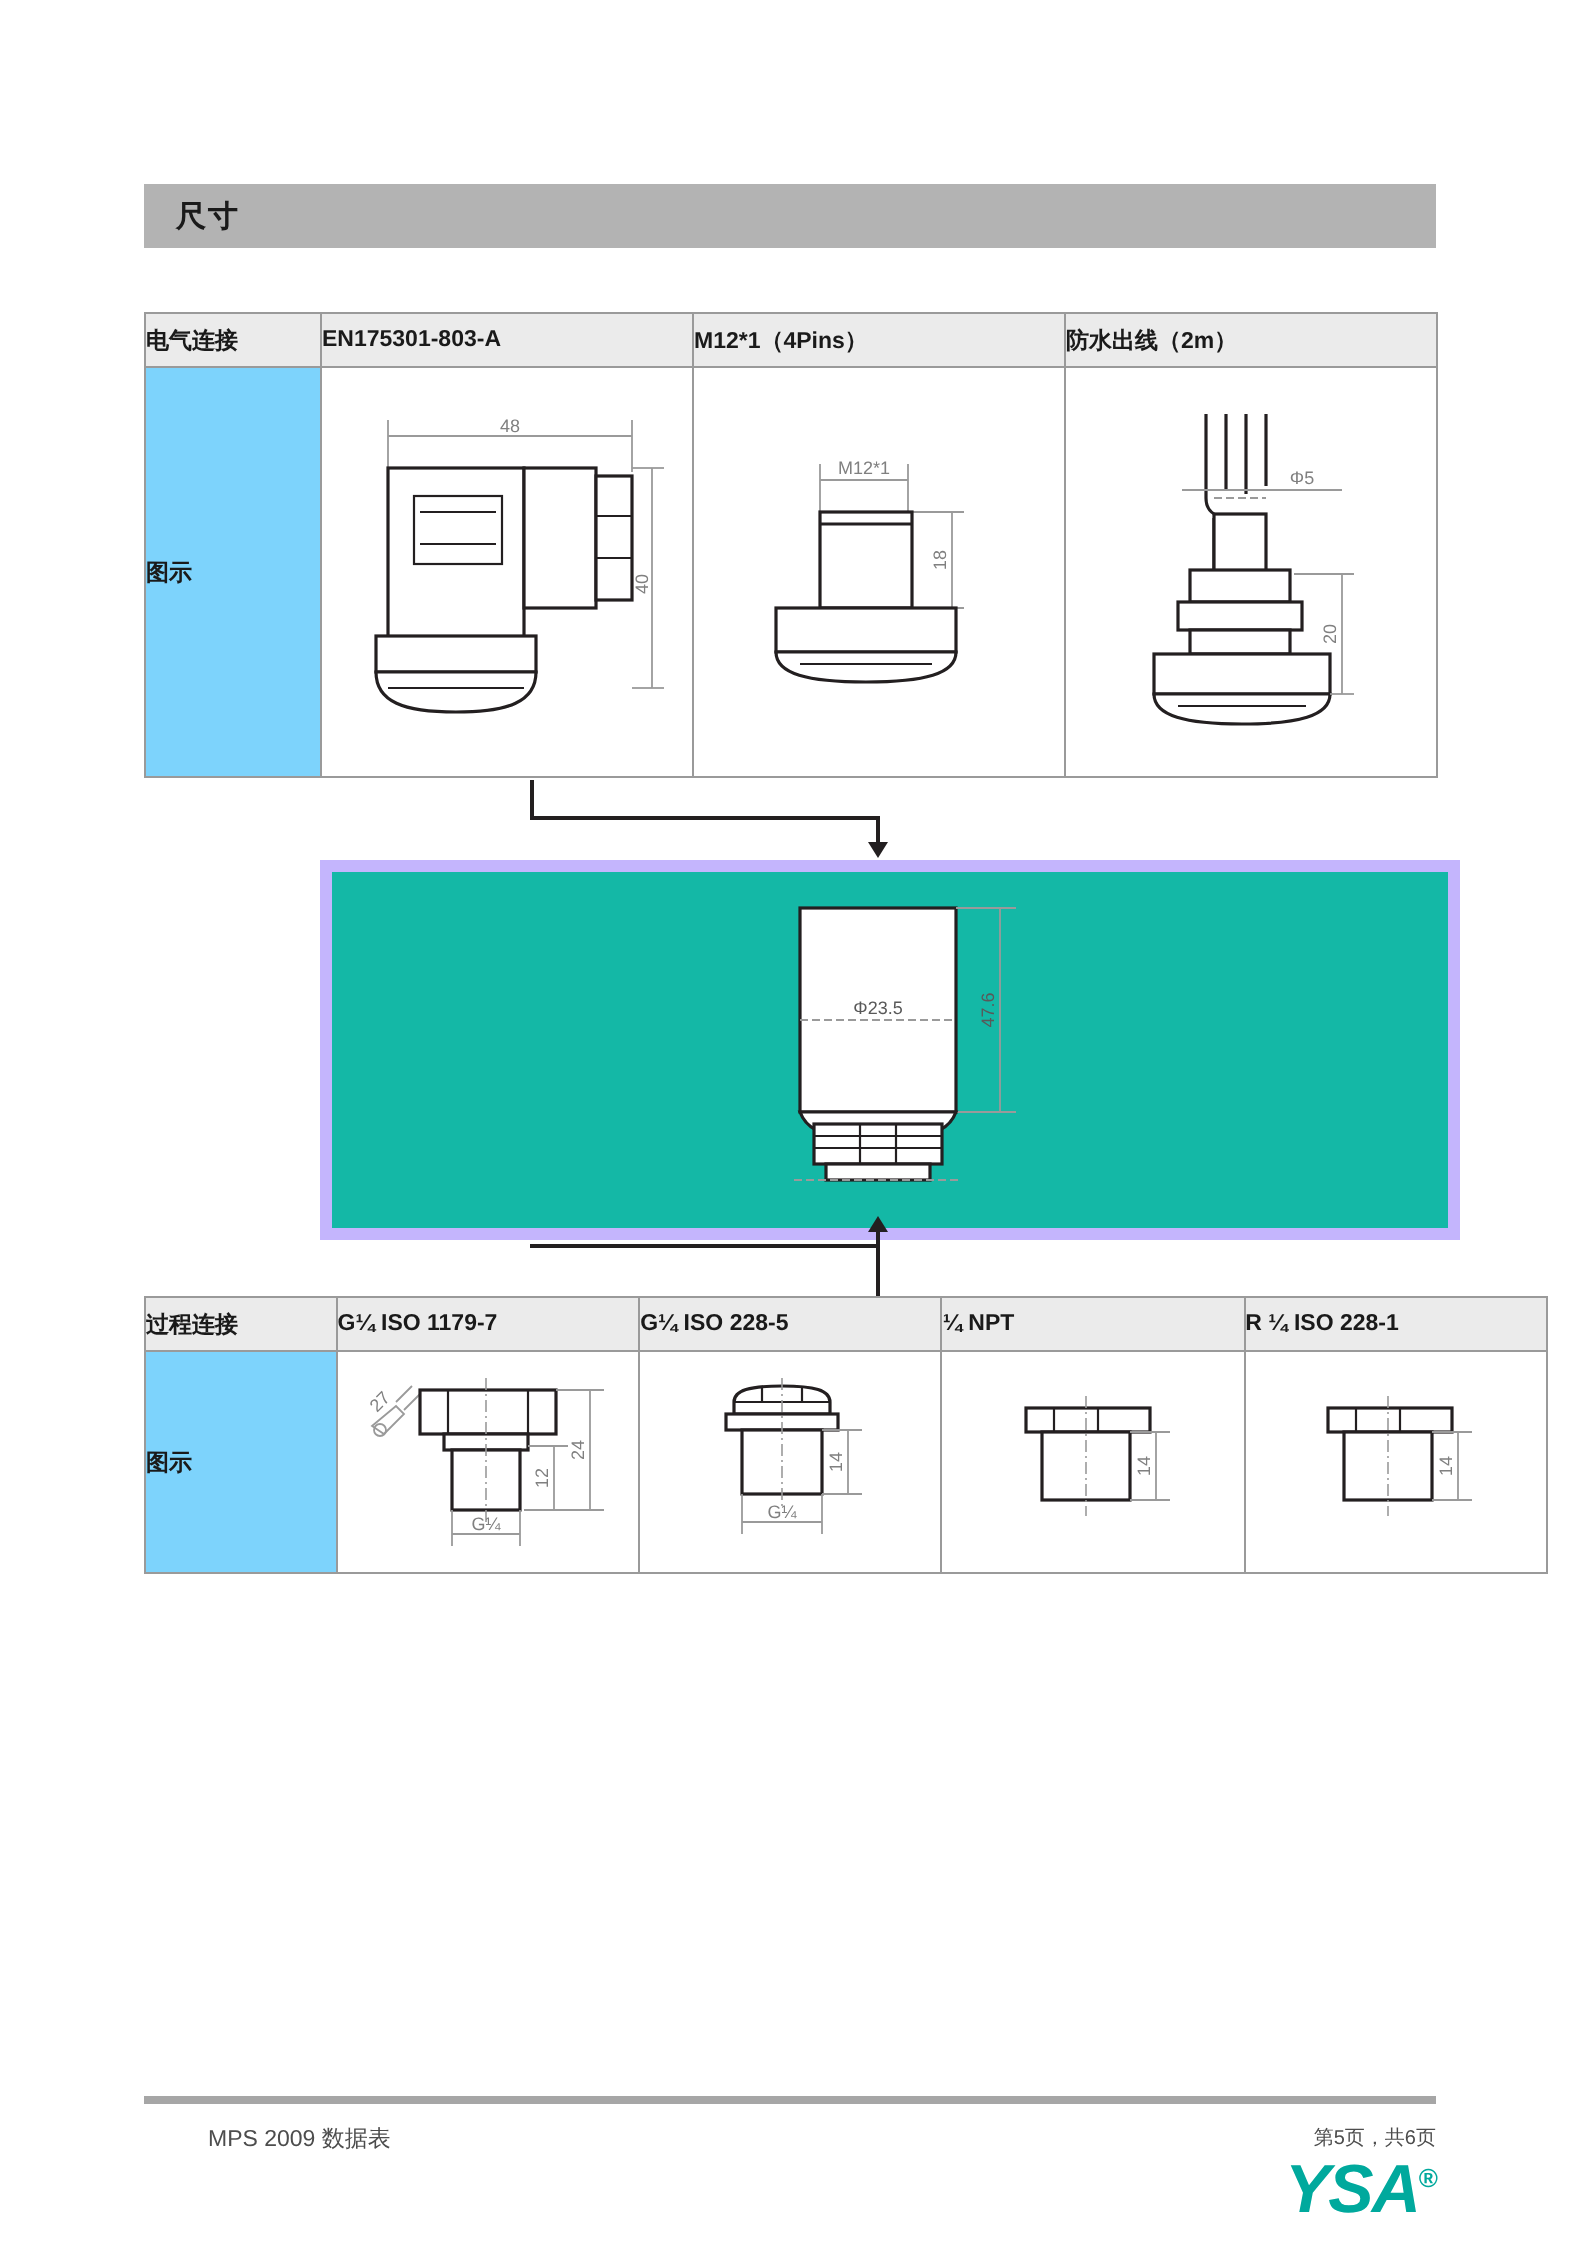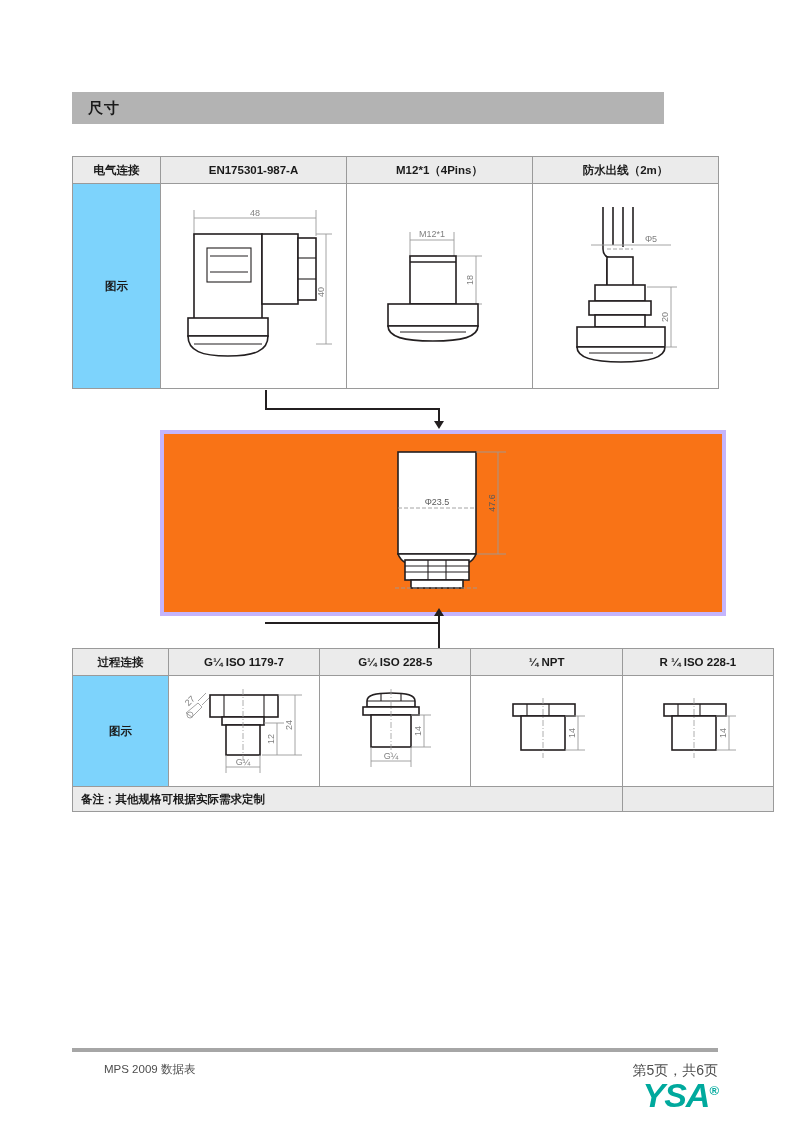--- a/index.html
+++ b/index.html
@@ -14,21 +14,21 @@
     font-family: "Liberation Sans", "DejaVu Sans", sans-serif;
     color: #231f20;
     overflow: hidden;
   }
 
   
   .section-bar {
     position: absolute;
     left: 72px;
     top: 92px;
-    width: 592px;
+    width: 646px;
     height: 32px;
     background: #b3b3b3;
     display: flex;
     align-items: center;
     text-align: center;
   }
   .section-bar .title {
     font-size: 15px;
     font-weight: bold;
     color: #1a1a1a;
@@ -39,21 +39,20 @@
   
   .dim-table {
     position: absolute;
     border-collapse: collapse;
     table-layout: fixed;
   }
   .dim-table td {
     border: 1px solid #9a9a9a;
     font-size: 11.5px;
     color: #1a1a1a;
-    text-align: center;
     vertical-align: middle;
     padding: 0;
   }
   .hdr {
     background: #ebebeb;
     font-weight: bold;
     height: 26px;
   }
   .lbl-cell {
     background: #7dd3fc;
@@ -72,22 +71,22 @@
   }
   #electrical-table .draw-cell { height: 204px; margin-left: 44px; }
 
   
   #sensor-box {
     position: absolute;
     left: 160px;
     top: 430px;
     width: 558px;
     height: 178px;
-    border: 4px solid #c4b5fd;
-    background: #f97316;
+    border: 6px solid #c4b5fd;
+    background: #14b8a6;
   }
 
   
   .arrow-line {
     position: absolute;
     background: #231f20;
   }
   .arrow-head {
     position: absolute;
     width: 0;
@@ -131,21 +130,21 @@
     left: 72px;
     top: 1062px;
     font-size: 11.5px;
     color: #4d4d4d;
     margin-left: 32px;
   }
   #footer-right {
     position: absolute;
     right: 76px;
     top: 1062px;
-    font-size: 14px;
+    font-size: 10px;
     color: #4d4d4d;
   }
   #brand-logo {
     position: absolute;
     right: 76px;
     top: 1078px;
     font-size: 34px;
     font-weight: bold;
     font-style: italic;
     color: #00a99d;
@@ -179,21 +178,21 @@
 <table class="dim-table" id="electrical-table">
   <colgroup>
     <col style="width:88px">
       <col style="width:186px">
       <col style="width:186px">
       <col style="width:186px">
   </colgroup>
   <tbody>
       <tr>
     <td class="hdr">电气连接</td>
-    <td class="hdr">EN175301-987-A</td>
+    <td class="hdr">EN175301-803-A</td>
     <td class="hdr">M12*1（4Pins）</td>
     <td class="hdr">防水出线（2m）</td>
   </tr>
   <tr>
     <td class="lbl-cell">图示</td>
 
     <td class="draw-cell">
       <svg width="180" height="180" viewBox="0 0 180 180" aria-hidden="true">
 
         <line class="dim" x1="30" y1="14" x2="30" y2="40"></line>
@@ -412,23 +411,19 @@
         <line class="ln-t" x1="62" y1="20" x2="62" y2="32"></line>
         <rect class="ln fillw" x="34" y="32" width="44" height="34"></rect>
         <line class="ctr" x1="56" y1="14" x2="56" y2="74"></line>
         <line class="dim" x1="78" y1="32" x2="98" y2="32"></line>
         <line class="dim" x1="78" y1="66" x2="98" y2="66"></line>
         <line class="dim" x1="91" y1="32" x2="91" y2="66"></line>
         <text class="dtxt" x="88" y="49" text-anchor="middle" transform="rotate(-90 88 49)">14</text>
       </svg>
     </td>
   </tr>
-  <tr>
-    <td class="note-cell" colspan="4">备注：其他规格可根据实际需求定制</td>
-    <td class="note-blank"></td>
-  </tr>
 </tbody>
   </table>
 
 <div id="footer-rule"></div>
 <div id="footer-left">MPS 2009 数据表</div>
 <div id="footer-right">第5页，共6页</div>
 <div id="brand-logo"><span>YSA</span><span class="reg">®</span></div>
 
 </body></html>

